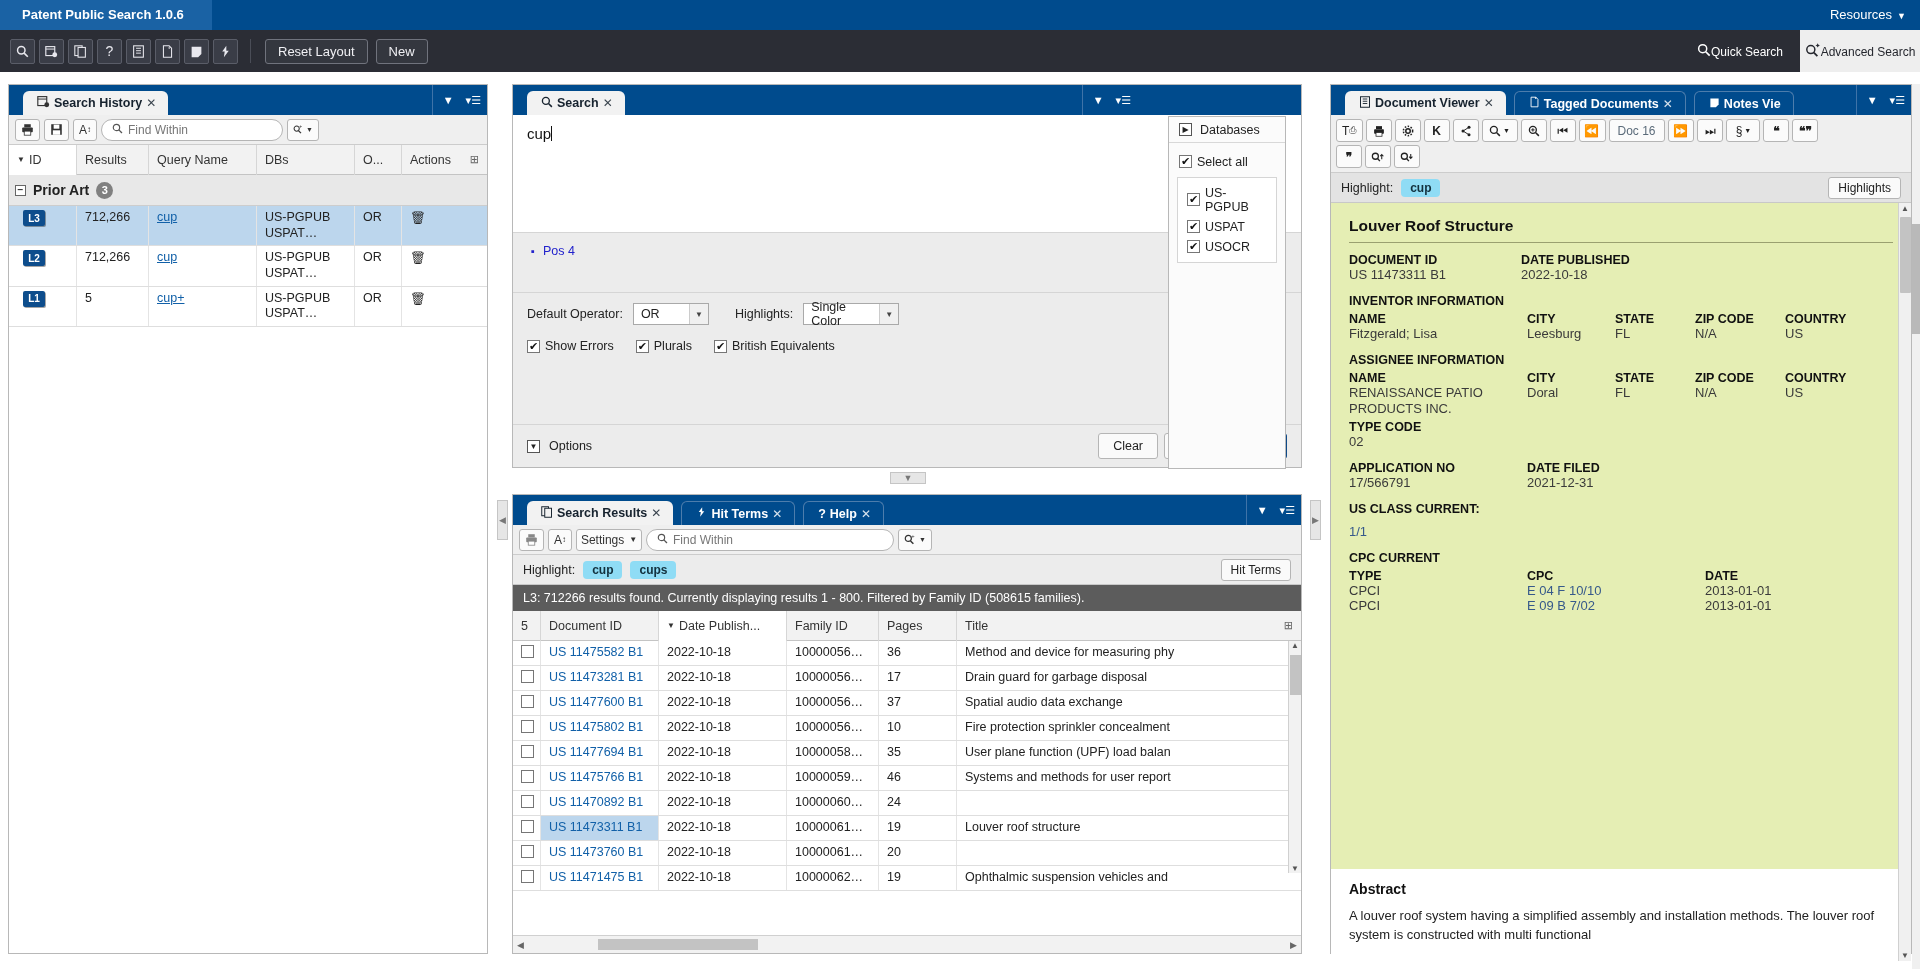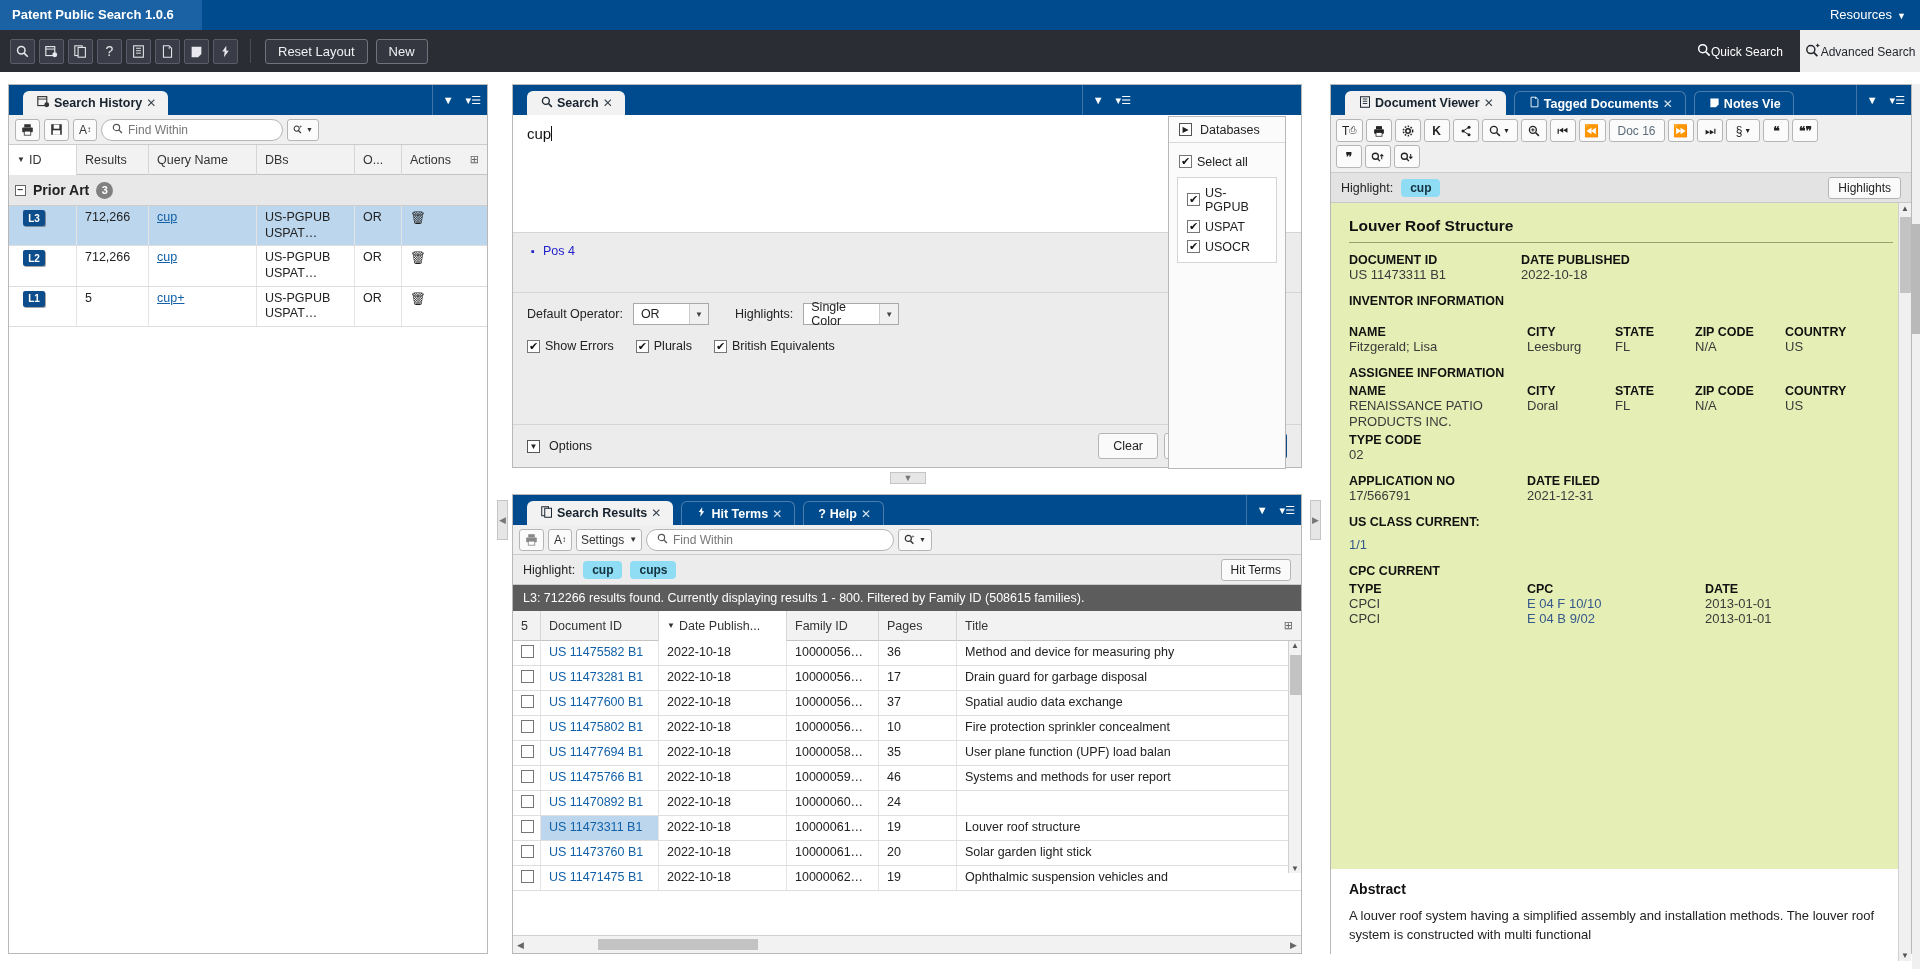--- a/index.html
+++ b/index.html
@@ -14,21 +14,21 @@
   }
   .app { position: relative; width: 1920px; height: 969px; }
 
   
   .titlebar {
     height: 30px; background: #004b8d; position: relative;
     display: flex; align-items: center;
   }
   .titlebar-label {
     background: #1a62a4; color: #fff; font-weight: bold; font-size: 13px;
-    height: 30px; line-height: 30px; padding: 0 28px 0 12px;
+    height: 30px; line-height: 30px; padding: 0 28px 0 22px;
   }
   .resources {
     position: absolute; right: 14px; top: 0; height: 30px; line-height: 30px;
     color: #fff; font-size: 13px; cursor: pointer;
   }
   .resources .caret { font-size: 9px; margin-left: 5px; }
 
   .toolbar {
     height: 42px; background: #2b2d35; display: flex; align-items: center;
     padding-left: 8px; position: relative;
@@ -658,21 +658,20 @@
           <div class="gc" style="width:92px">10000061…</div>
           <div class="gc" style="width:78px">19</div>
           <div class="gc" style="flex:1; border-right:none; white-space:nowrap;">Louver roof structure</div>
         </div>
         <div class="grid-row">
           <div class="gc" style="width:28px"><span class="cbx"></span></div>
           <div class="gc" style="width:118px"><span class="link" style="text-decoration:none">US 11473760 B1</span></div>
           <div class="gc" style="width:128px">2022-10-18</div>
           <div class="gc" style="width:92px">10000061…</div>
           <div class="gc" style="width:78px">20</div>
-          <div class="gc" style="flex:1; border-right:none; white-space:nowrap;">Solar garden light stick</div>
         </div>
         <div class="grid-row">
           <div class="gc" style="width:28px"><span class="cbx"></span></div>
           <div class="gc" style="width:118px"><span class="link" style="text-decoration:none">US 11471475 B1</span></div>
           <div class="gc" style="width:128px">2022-10-18</div>
           <div class="gc" style="width:92px">10000062…</div>
           <div class="gc" style="width:78px">19</div>
           <div class="gc" style="flex:1; border-right:none; white-space:nowrap;">Ophthalmic suspension vehicles and</div>
         </div>
       </div>
@@ -813,21 +812,21 @@
             <div class="dlbl">DOCUMENT ID</div>
             <div class="dval">US 11473311 B1</div>
           </div>
           <div>
             <div class="dlbl" style="max-width:110px">DATE PUBLISHED</div>
             <div class="dval">2022-10-18</div>
           </div>
         </div>
 
         <div class="dsec">
-          <div class="dlbl" style="margin-bottom:17px">INVENTOR INFORMATION</div>
+          <div class="dlbl" style="margin-bottom:4px">INVENTOR INFORMATION</div>
           <div class="dcols">
             <div class="dlbl" style="width:178px">NAME</div>
             <div class="dlbl" style="width:88px">CITY</div>
             <div class="dlbl" style="width:80px">STATE</div>
             <div class="dlbl" style="width:90px">ZIP CODE</div>
             <div class="dlbl">COUNTRY</div>
           </div>
           <div class="dcols">
             <div class="dval" style="width:178px">Fitzgerald; Lisa</div>
             <div class="dval" style="width:88px">Leesburg</div>
@@ -880,21 +879,21 @@
             <div class="dlbl" style="width:178px">CPC</div>
             <div class="dlbl">DATE</div>
           </div>
           <div class="dcols">
             <div class="dval" style="width:178px">CPCI</div>
             <div class="dval" style="width:178px; color:#36598b">E 04 F 10/10</div>
             <div class="dval">2013-01-01</div>
           </div>
           <div class="dcols">
             <div class="dval" style="width:178px">CPCI</div>
-            <div class="dval" style="width:178px; color:#36598b">E 04 B 9/02</div>
+            <div class="dval" style="width:178px; color:#36598b">E 09 B 7/02</div>
             <div class="dval">2013-01-01</div>
           </div>
         </div>
       </div>
 
       <div class="abstract-box">
         <div class="abstract-h">Abstract</div>
         <div style="line-height:1.45; max-height:38px; overflow:hidden;">A louver roof system having a simplified assembly and installation methods. The louver roof system is constructed with multi functional</div>
       </div>
 

